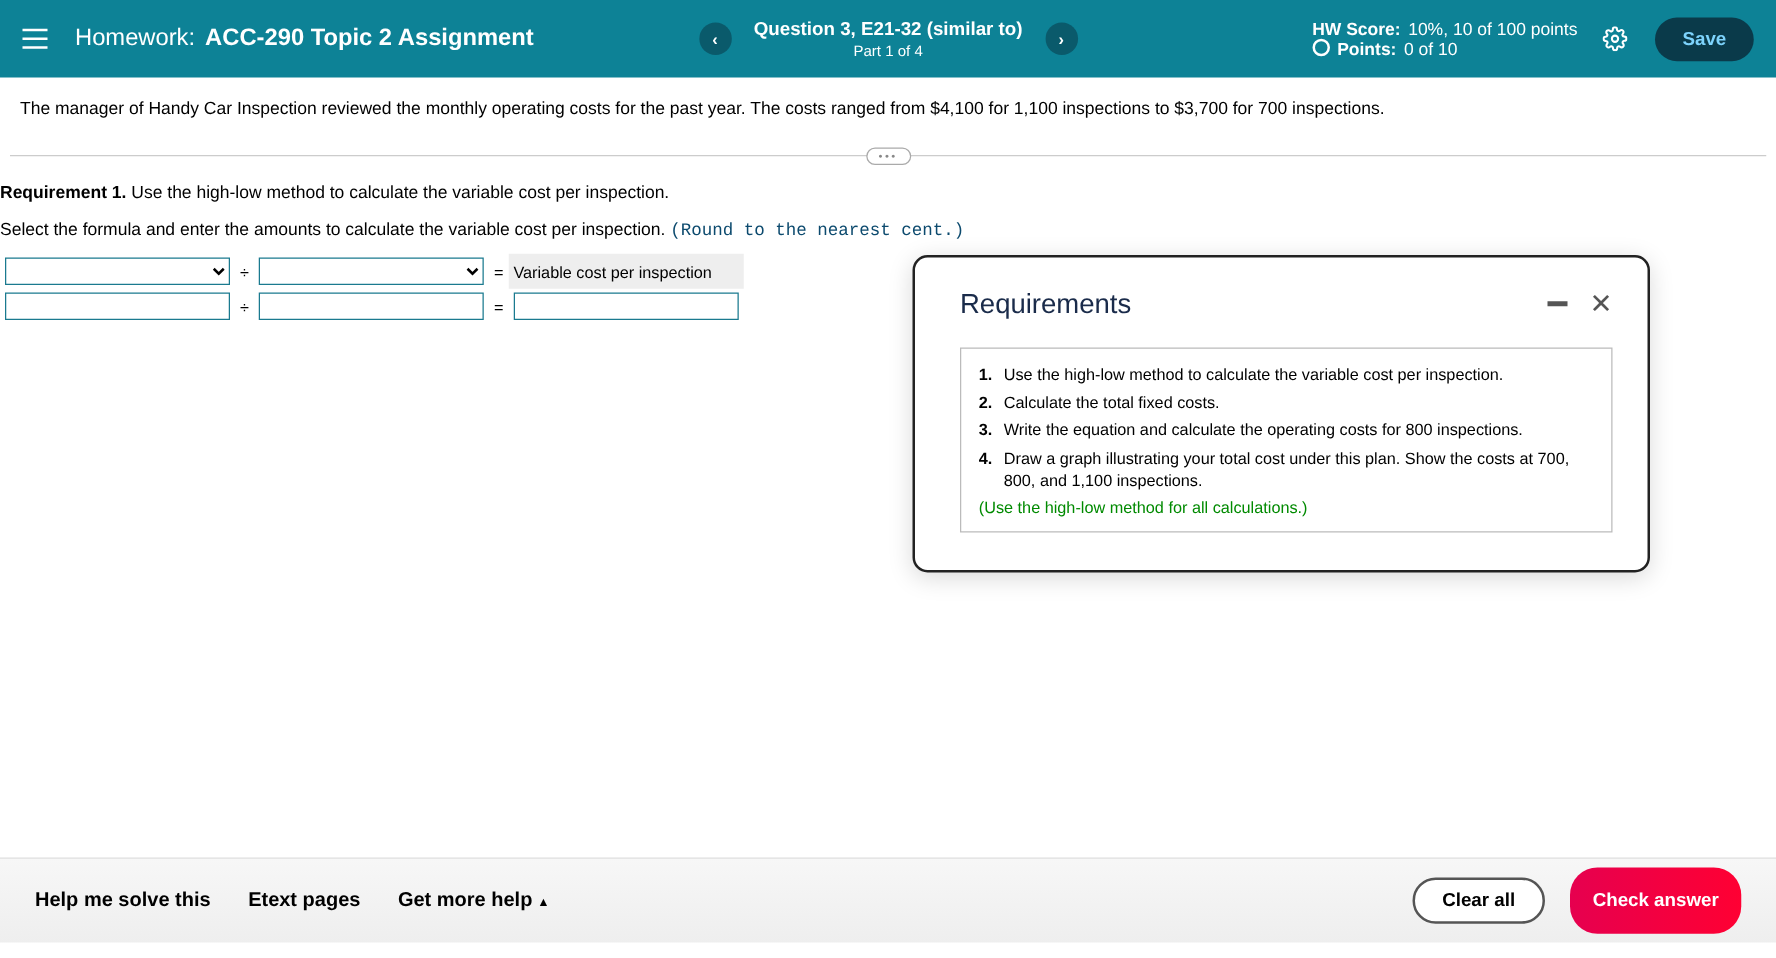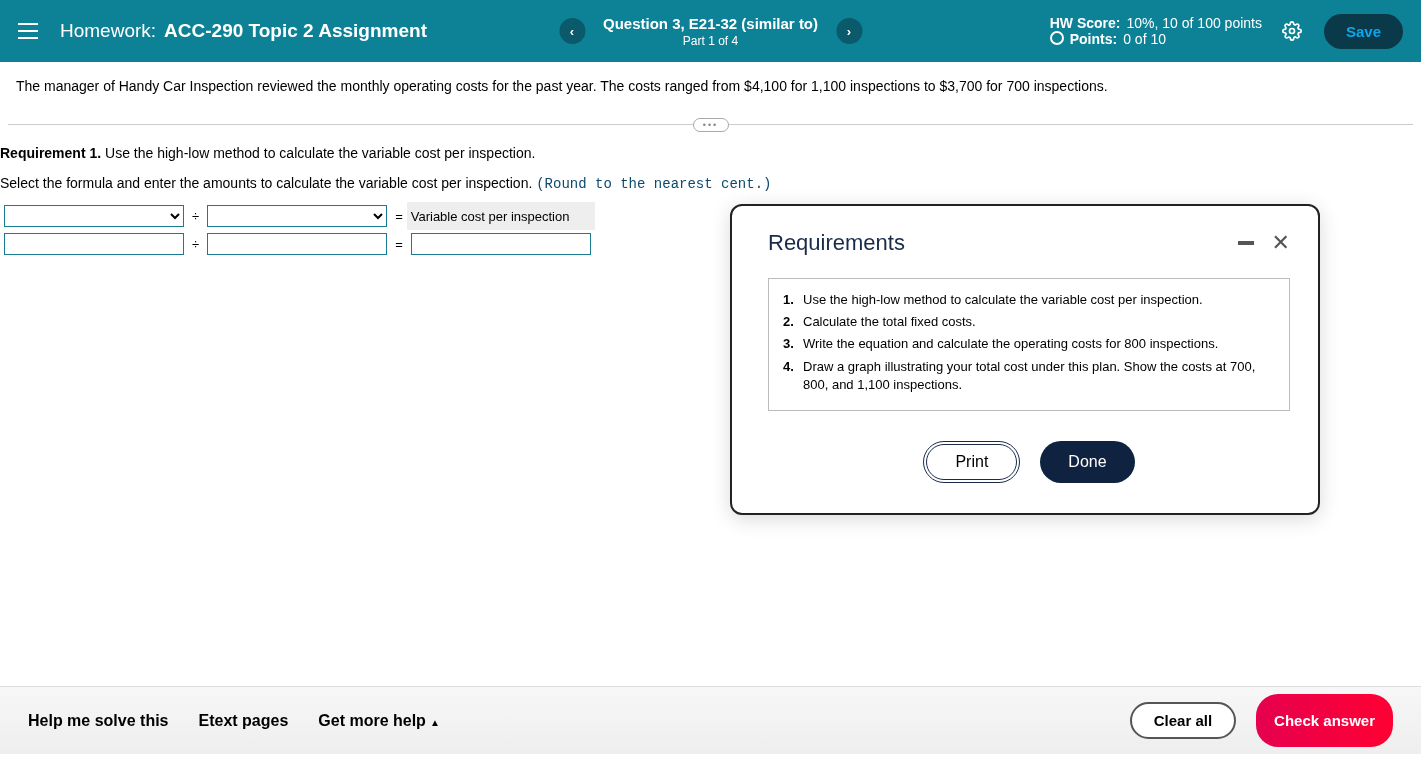--- a/index.html
+++ b/index.html
@@ -13,21 +13,21 @@
 .hw-title { font-size: 19px; font-weight: bold; }
 .nav-center { position: absolute; left: 50%; transform: translateX(-50%); display: flex; align-items: center; gap: 18px; }
 .nav-btn { width: 26px; height: 26px; border-radius: 50%; background: #0a5a6b; display: flex; align-items: center; justify-content: center; cursor: pointer; color: #fff; font-size: 13px; font-weight: bold; }
 .q-info { text-align: center; }
 .q-title { font-weight: bold; font-size: 15px; }
 .q-part { font-size: 12px; margin-top: 2px; }
 .score-block { margin-left: auto; margin-right: 20px; font-size: 14px; }
 .score-row { display: flex; align-items: flex-start; gap: 6px; }
 .circle-icon { width: 14px; height: 14px; border: 2px solid #fff; border-radius: 50%; }
 .gear-icon { width: 20px; height: 20px; margin-right: 22px; cursor: pointer; }
-.save-btn { background: #0a3a4a; color: #0ea5e9; border: none; border-radius: 20px; padding: 9px 22px; font-size: 15px; font-weight: bold; cursor: pointer; }
+.save-btn { background: #0a3a4a; color: #7dd3fc; border: none; border-radius: 20px; padding: 9px 22px; font-size: 15px; font-weight: bold; cursor: pointer; }
 
 
 .problem { padding: 16px; font-size: 14px; }
 .problem p { margin-bottom: 14px; }
 .req-link { color: #3b2be0; text-decoration: underline; cursor: pointer; }
 
 .divider { border-top: 1px solid #ccc; position: relative; margin: 0 8px; }
 .divider-handle { position: absolute; left: 50%; top: -7px; transform: translateX(-50%); background: #fff; border: 1px solid #aaa; border-radius: 10px; width: 36px; height: 14px; display: flex; align-items: center; justify-content: center; font-size: 9px; color: #888; cursor: pointer; letter-spacing: 2px; }
 
 
@@ -158,24 +158,21 @@
         </li>
       <li>
           <span class="num">3.</span>
           <span>Write the equation and calculate the operating costs for 800 inspections.</span>
         </li>
       <li>
           <span class="num">4.</span>
           <span>Draw a graph illustrating your total cost under this plan. Show the costs at 700, 800, and 1,100 inspections.</span>
         </li>
     </ol>
-  </div>
-  <div class="modal-actions">
-    <button class="print-btn">Print</button>
-    <button class="done-btn">Done</button>
+    <div class="req-note">(Use the high-low method for all calculations.)</div>
   </div>
 </div>
 
 <div class="footer">
   <span class="footer-link">Help me solve this</span>
   <span class="footer-link">Etext pages</span>
   <span class="footer-link">
     <span>Get more help</span><span class="caret">▲</span>
   </span>
   <span class="footer-spacer"></span>

